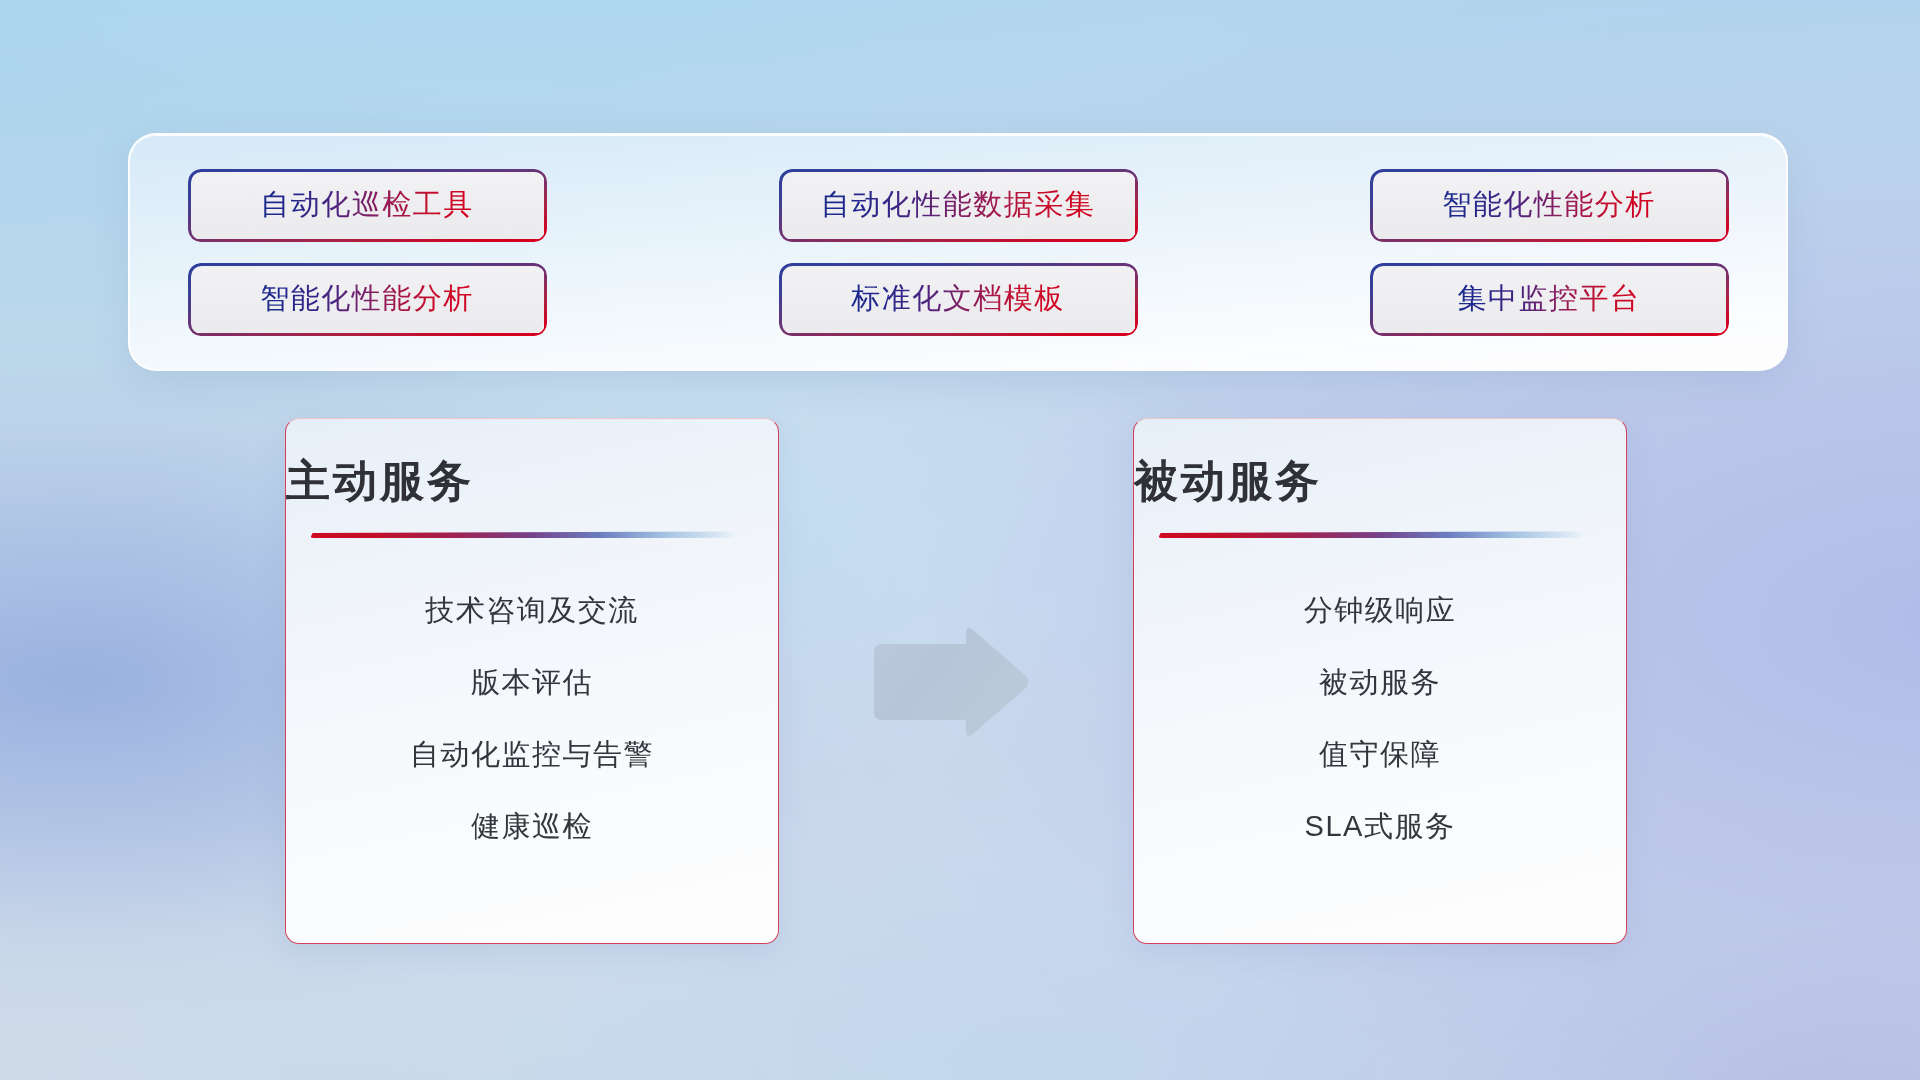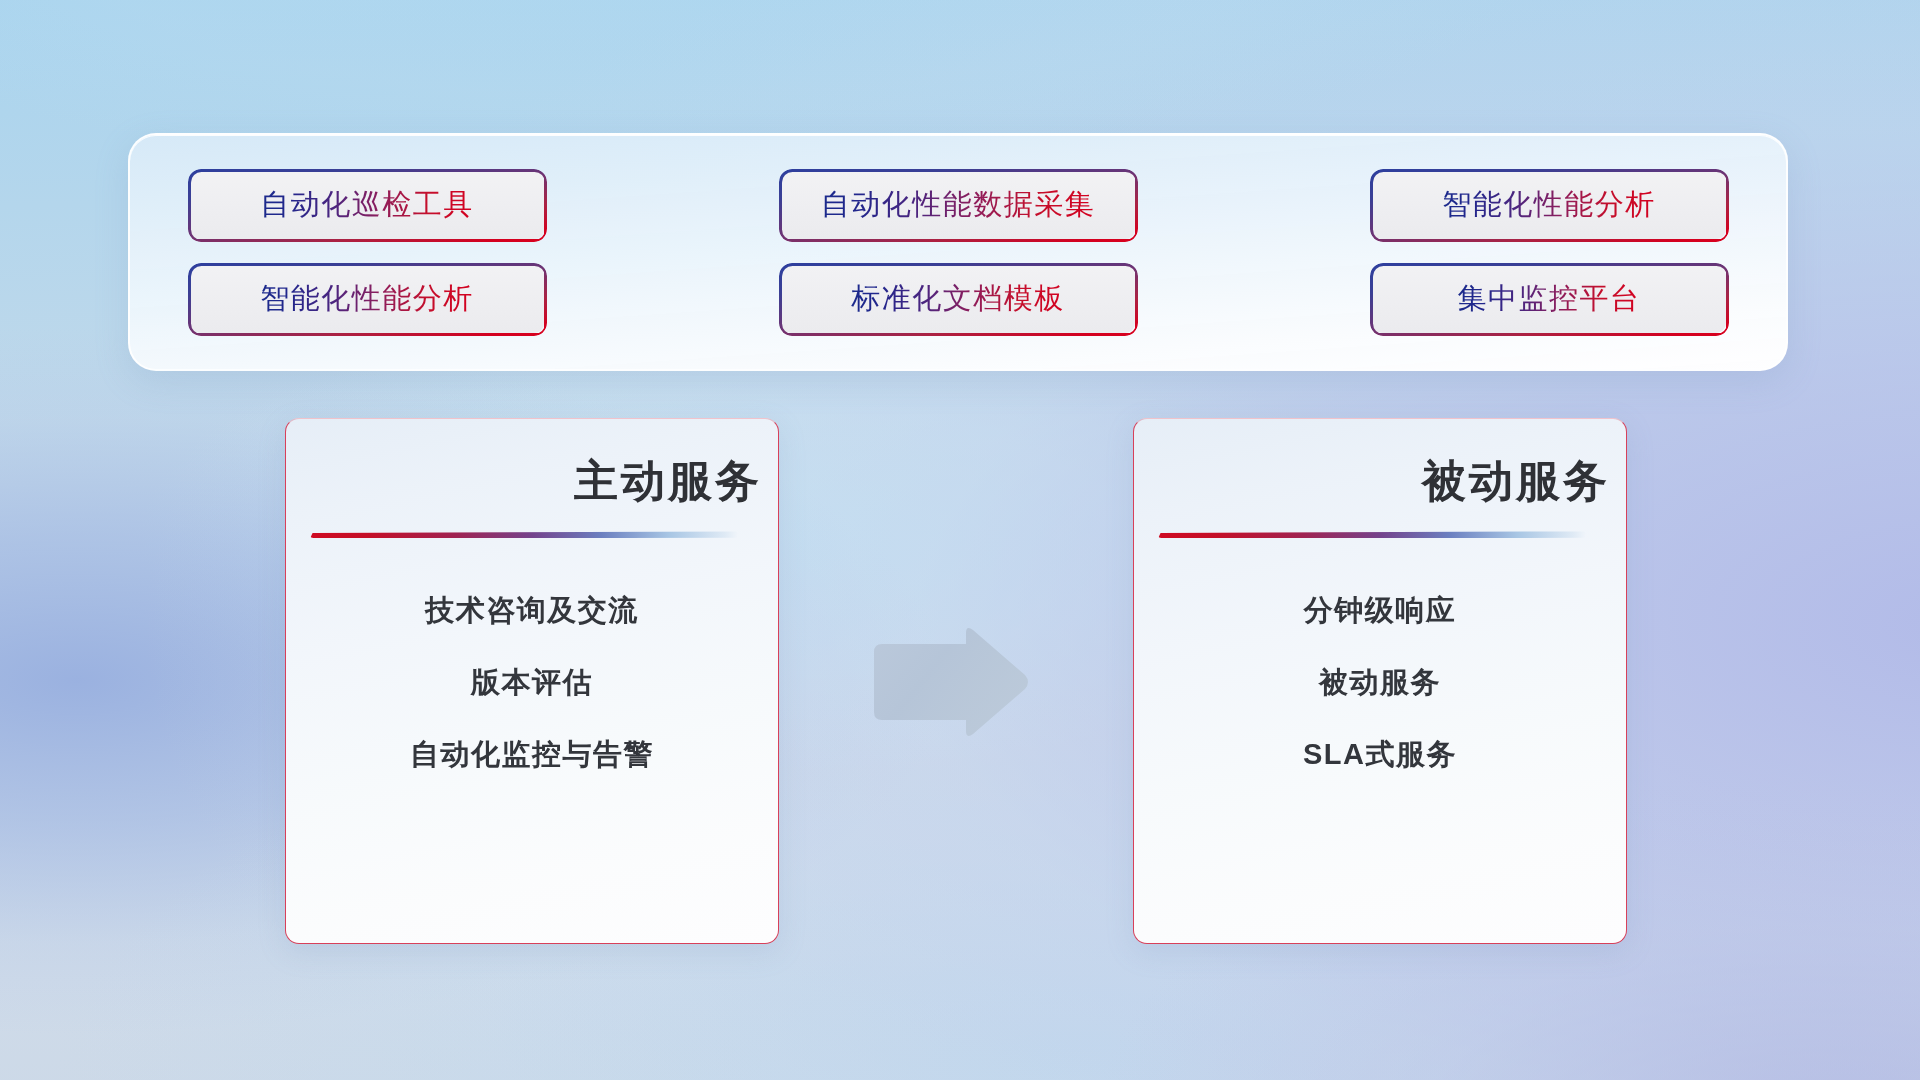--- a/index.html
+++ b/index.html
@@ -173,21 +173,21 @@
       #fbfcfd 82%,
       #fdfdfe 100%);
     border: 1.6px solid #d8405a;
     border-top-color: rgba(216,64,90,0.30);
     box-shadow: 0 8px 28px rgba(120,150,190,0.18);
     overflow: hidden;
   }
   #card-left  { left: 285px; }
   #card-right { left: 1133px; }
 
-  .card-head { padding: 38px 16px 0 0; text-align: right; }
+  .card-head { padding: 38px 16px 0 0; text-align: left; }
   .card-title {
     font-size: 44px;
     font-weight: 700;
     color: #2f3136;
     letter-spacing: 3px;
     line-height: 1.1;
   }
   .divider {
     margin: 26px auto 0 auto;
     width: 428px;
@@ -206,21 +206,21 @@
   }
   .card-list {
     margin-top: 36px;
     display: flex;
     flex-direction: column;
     align-items: center;
     gap: 0;
   }
   .card-item {
     font-size: 29px;
-    font-weight: 700;
+    font-weight: 400;
     color: #33363c;
     letter-spacing: 1.5px;
     line-height: 72px;
     white-space: nowrap;
   }
 
   
   #arrow {
     position: absolute;
     left: 870px;
@@ -272,20 +272,21 @@
 
   <div class="card" id="card-left">
     <div class="card-head">
       <div class="card-title">主动服务</div>
       <div class="divider"></div>
     </div>
     <div class="card-list">
       <div class="card-item">技术咨询及交流</div>
       <div class="card-item">版本评估</div>
       <div class="card-item">自动化监控与告警</div>
+      <div class="card-item">健康巡检</div>
     </div>
   </div>
 
   <div id="arrow">
     <svg width="162" height="118" viewBox="0 0 162 118">
       <defs>
         <linearGradient id="agrad" x1="0" y1="0" x2="1" y2="0.55">
           <stop offset="0%" stop-color="#bac8da" stop-opacity="0.95"></stop>
           <stop offset="45%" stop-color="#b4c3d6" stop-opacity="0.92"></stop>
           <stop offset="100%" stop-color="#b9c7d6" stop-opacity="0.85"></stop>
@@ -296,17 +297,18 @@
   </div>
 
   <div class="card" id="card-right">
     <div class="card-head">
       <div class="card-title">被动服务</div>
       <div class="divider"></div>
     </div>
     <div class="card-list">
       <div class="card-item">分钟级响应</div>
       <div class="card-item">被动服务</div>
+      <div class="card-item">值守保障</div>
       <div class="card-item">SLA式服务</div>
     </div>
   </div>
 
 </div>
 
 </body></html>

